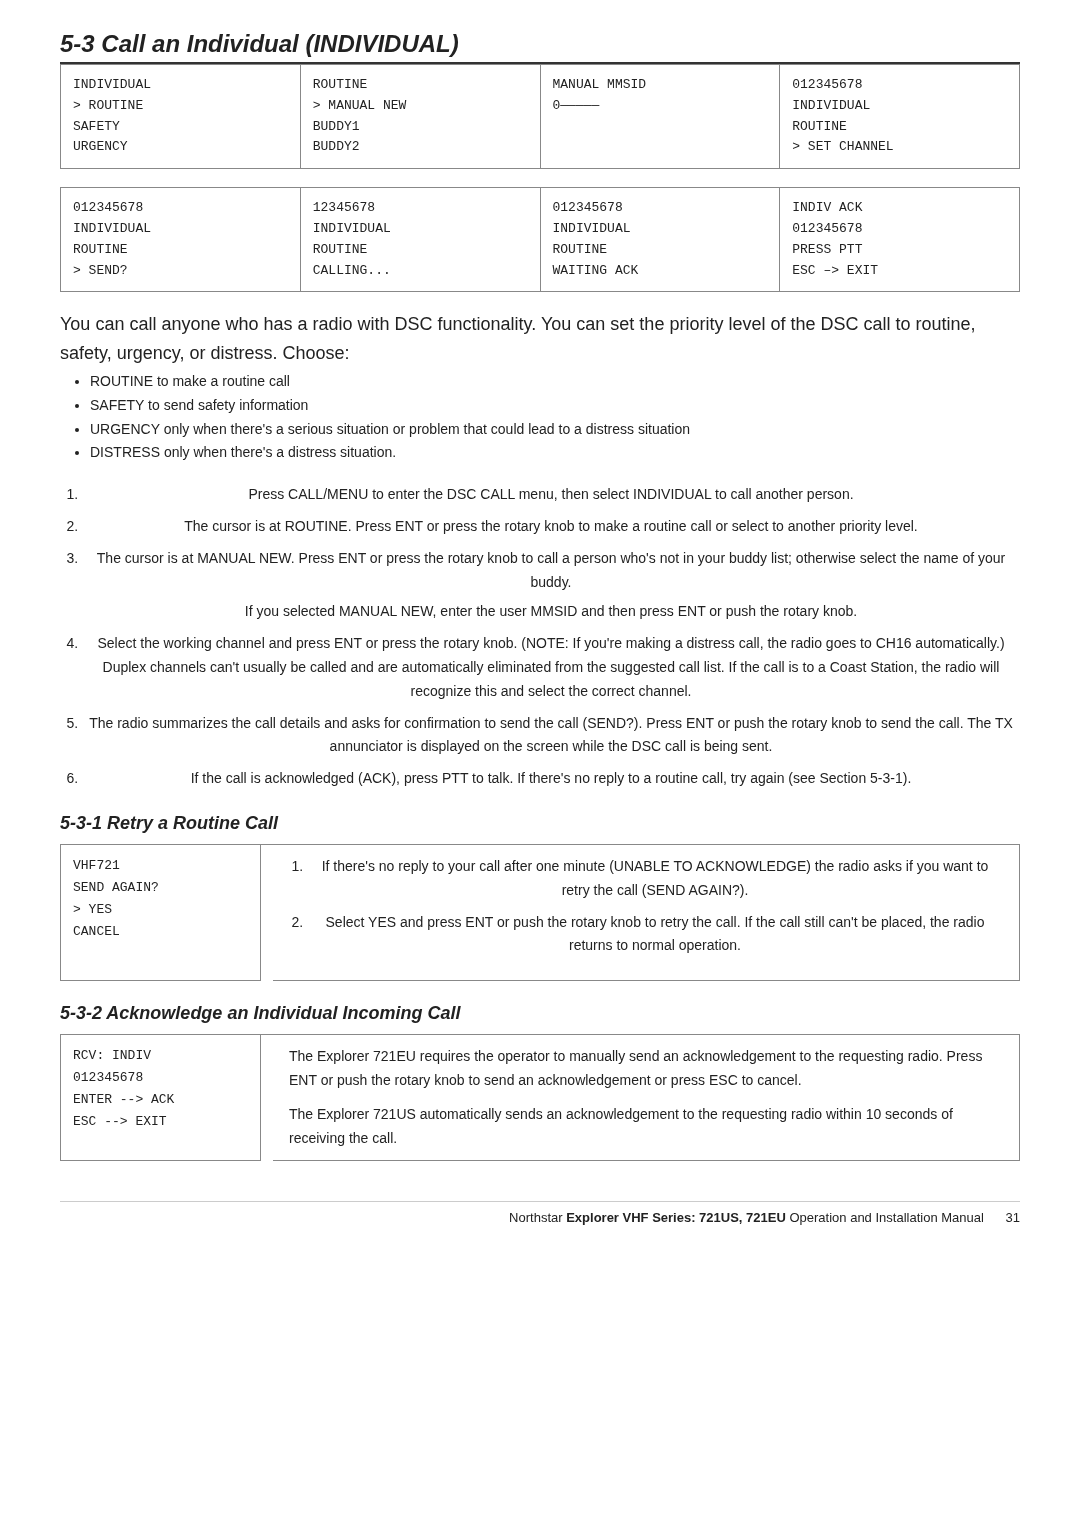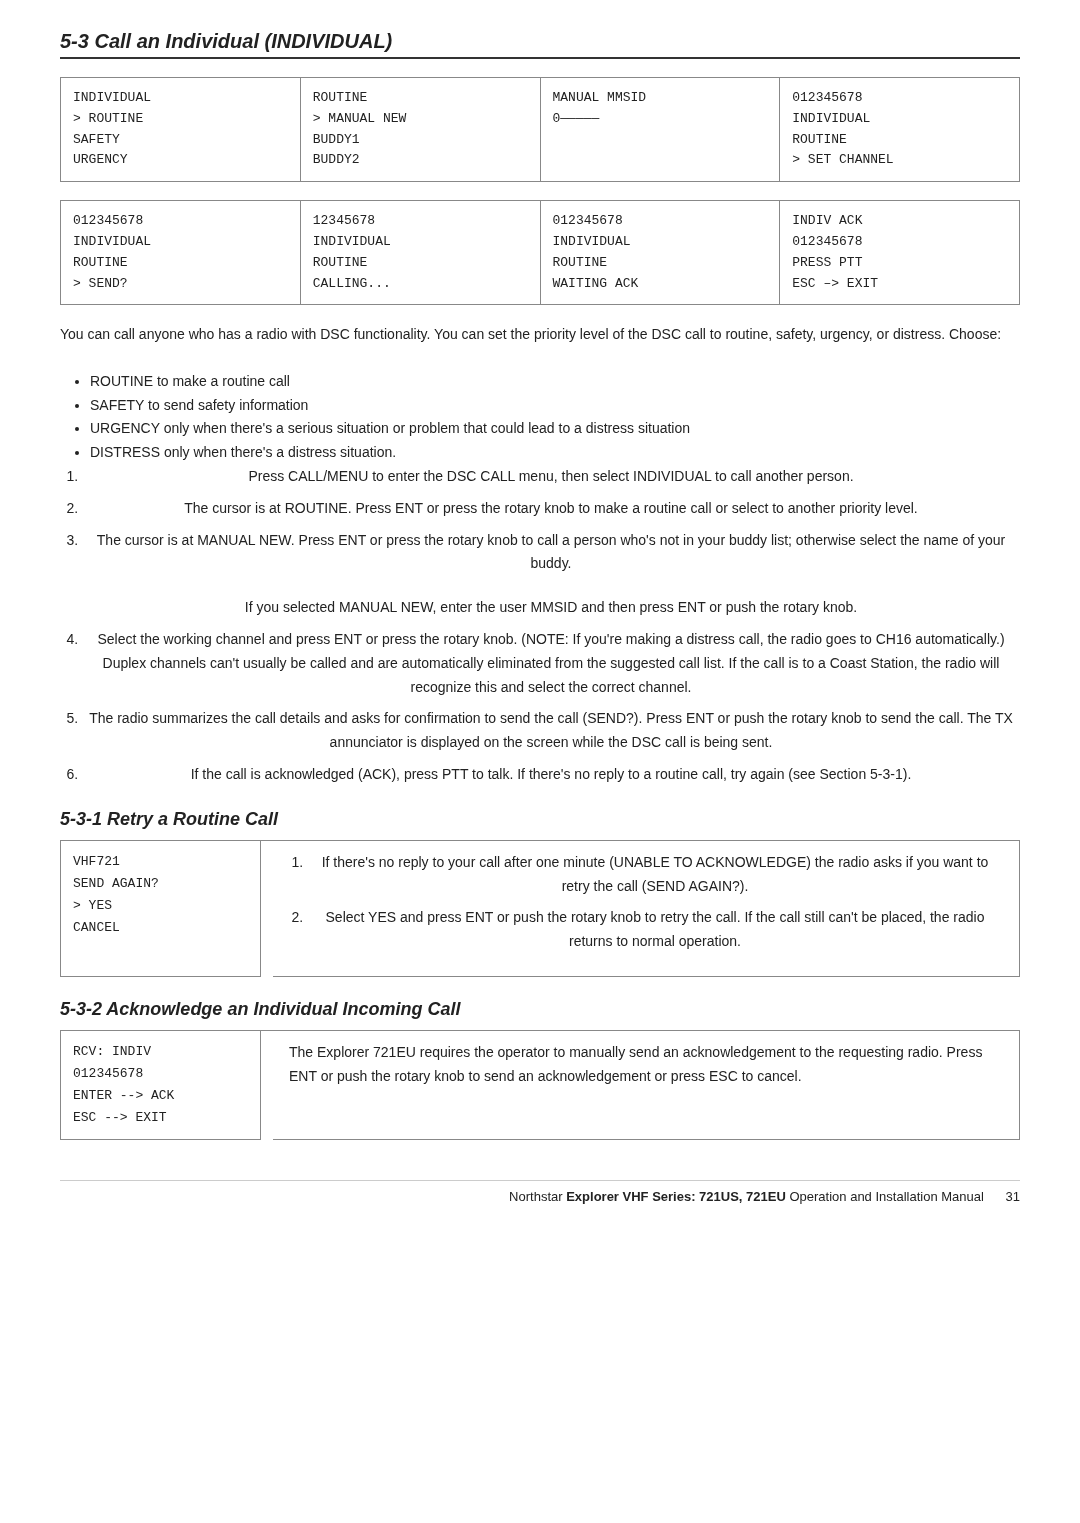--- a/index.html
+++ b/index.html
@@ -8,25 +8,25 @@
       font-size: 14px;
       color: #222;
       background: #fff;
       width: 1080px;
       min-height: 1523px;
       padding: 30px 60px 40px 60px;
     }
 
     h2.section-title {
       font-style: italic;
-      font-size: 20px;
+      font-size: 24px;
       font-weight: bold;
       border-bottom: 2px solid #333;
       padding-bottom: 4px;
-      margin-bottom: 18px;
+      margin-bottom: 0;
     }
 
     h3.sub-title {
       font-style: italic;
       font-size: 18px;
       font-weight: bold;
       margin-bottom: 10px;
       margin-top: 22px;
     }
 
@@ -52,28 +52,28 @@
       border-right: 1px solid #888;
       border-bottom: 1px solid #888;
       padding: 10px 12px;
       font-size: 13px;
       line-height: 1.6;
       font-family: 'Courier New', Courier, monospace;
       min-height: 90px;
     }
 
     .description-text {
-      font-size: 14px;
+      font-size: 18px;
       line-height: 1.6;
-      margin-bottom: 24px;
+      margin-bottom: 2px;
     }
 
     ul.bullet-list {
       margin-left: 30px;
-      margin-bottom: 0;
+      margin-bottom: 18px;
       list-style: disc;
     }
 
     ul.bullet-list li {
       font-size: 14px;
       line-height: 1.7;
     }
 
     ol.numbered-list {
       margin-left: 22px;
@@ -81,21 +81,21 @@
       text-align: center;
     }
 
     ol.numbered-list li {
       font-size: 14px;
       line-height: 1.7;
       margin-bottom: 8px;
     }
 
     ol.numbered-list li p {
-      margin-top: 20px;
+      margin-top: 6px;
       margin-left: 0;
     }
 
     .footer {
       text-align: right;
       font-size: 13px;
       margin-top: 40px;
       border-top: 1px solid #ccc;
       padding-top: 8px;
     }
@@ -225,20 +225,21 @@
 
 <div class="two-col-section">
   <div class="two-col-box">
     <div>RCV: INDIV</div>
     <div>012345678</div>
     <div>ENTER --&gt; ACK</div>
     <div>ESC --&gt; EXIT</div>
   </div>
   <div class="two-col-text">
     <p style="margin-bottom:10px;">The Explorer 721EU requires the operator to manually send an acknowledgement to the requesting radio. Press ENT or push the rotary knob to send an acknowledgement or press ESC to cancel.</p>
+    <p>The Explorer 721US automatically sends an acknowledgement to the requesting radio within 10 seconds of receiving the call.</p>
   </div>
 </div>
 
 <div class="footer">
   <span>Northstar <strong>Explorer VHF Series: 721US, 721EU</strong> Operation and Installation Manual</span>
   &nbsp;&nbsp;&nbsp;&nbsp;
   <span>31</span>
 </div>
 
 </body></html>

